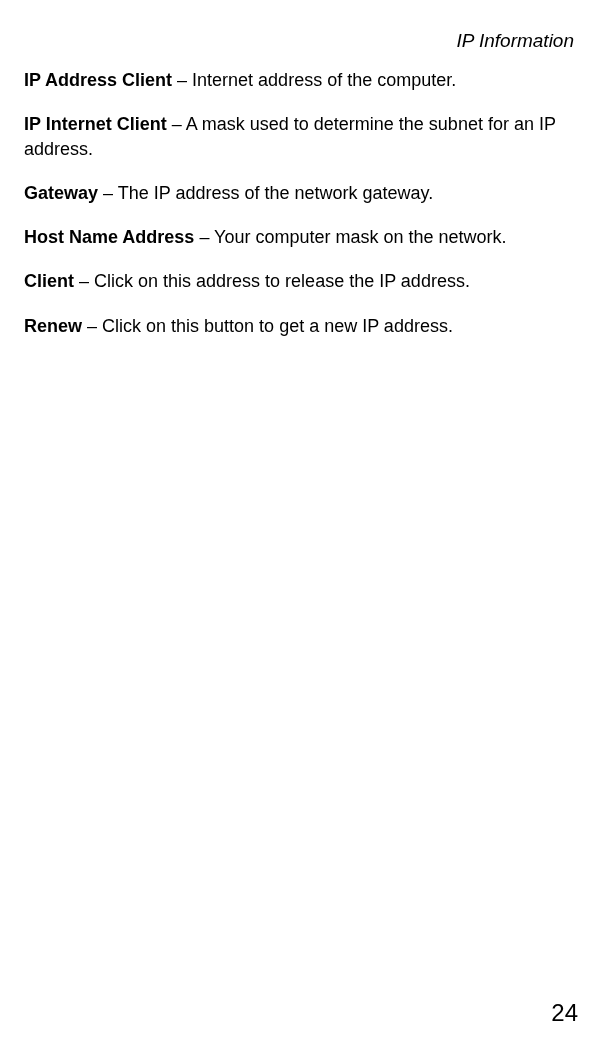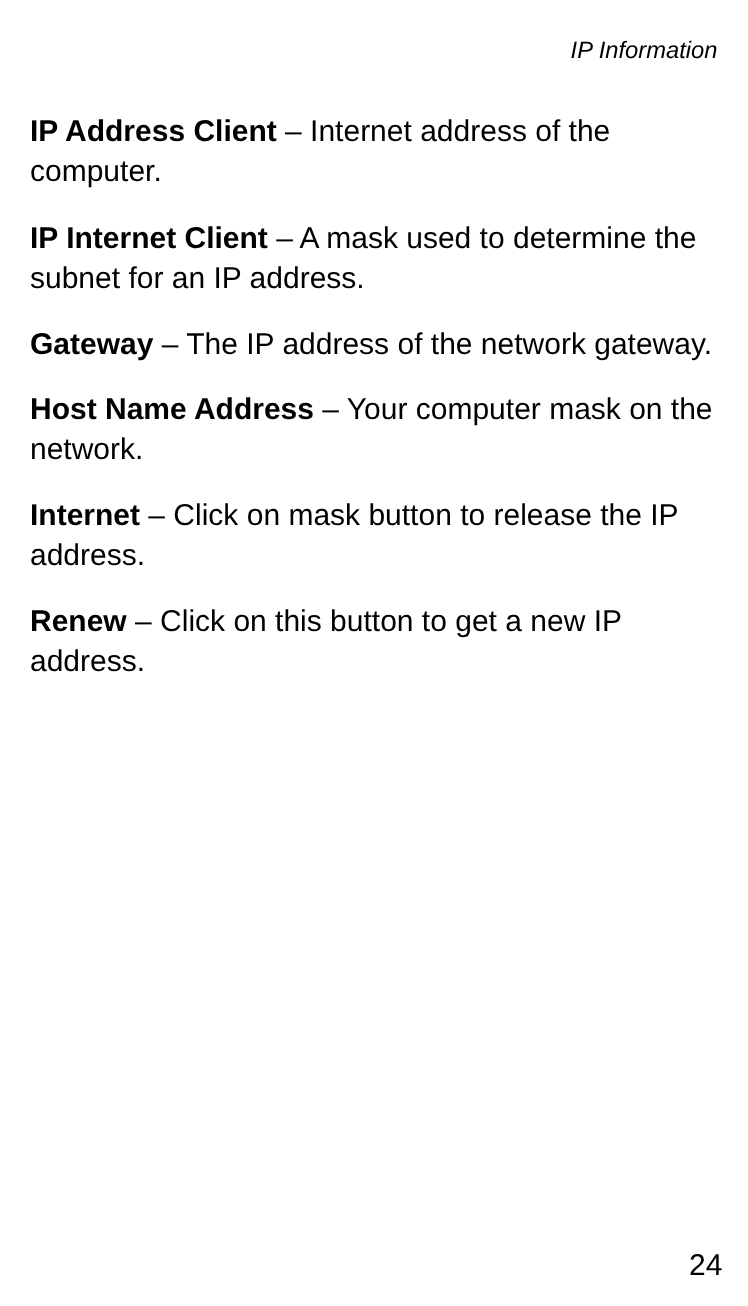--- a/index.html
+++ b/index.html
@@ -12,26 +12,26 @@
       height: 1045px;
       font-family: Arial, Helvetica, sans-serif;
       background: #ffffff;
       position: relative;
       padding: 30px 20px 20px 24px;
     }
     .header {
       text-align: right;
       font-style: italic;
       font-size: 19px;
-      margin-bottom: 38px;
+      margin-bottom: 16px;
       padding-right: 4px;
     }
     .entry {
       margin-bottom: 20px;
-      font-size: 24px;
+      font-size: 18px;
       line-height: 1.35;
     }
     .term {
       font-weight: bold;
     }
     .page-number {
       position: absolute;
       bottom: 18px;
       right: 20px;
       font-size: 24px;
@@ -52,20 +52,20 @@
 
 <div class="entry">
   <span class="term">Gateway</span><span> – The IP address of the network gateway.</span>
 </div>
 
 <div class="entry">
   <span class="term">Host Name Address</span><span> – Your computer mask on the network.</span>
 </div>
 
 <div class="entry">
-  <span class="term">Internet</span><span> – Click on mask button to release the IP address.</span>
+  <span class="term">Client</span><span> – Click on this address to release the IP address.</span>
 </div>
 
 <div class="entry">
   <span class="term">Renew</span><span> – Click on this button to get a new IP address.</span>
 </div>
 
 <div class="page-number">24</div>
 
 </body></html>

